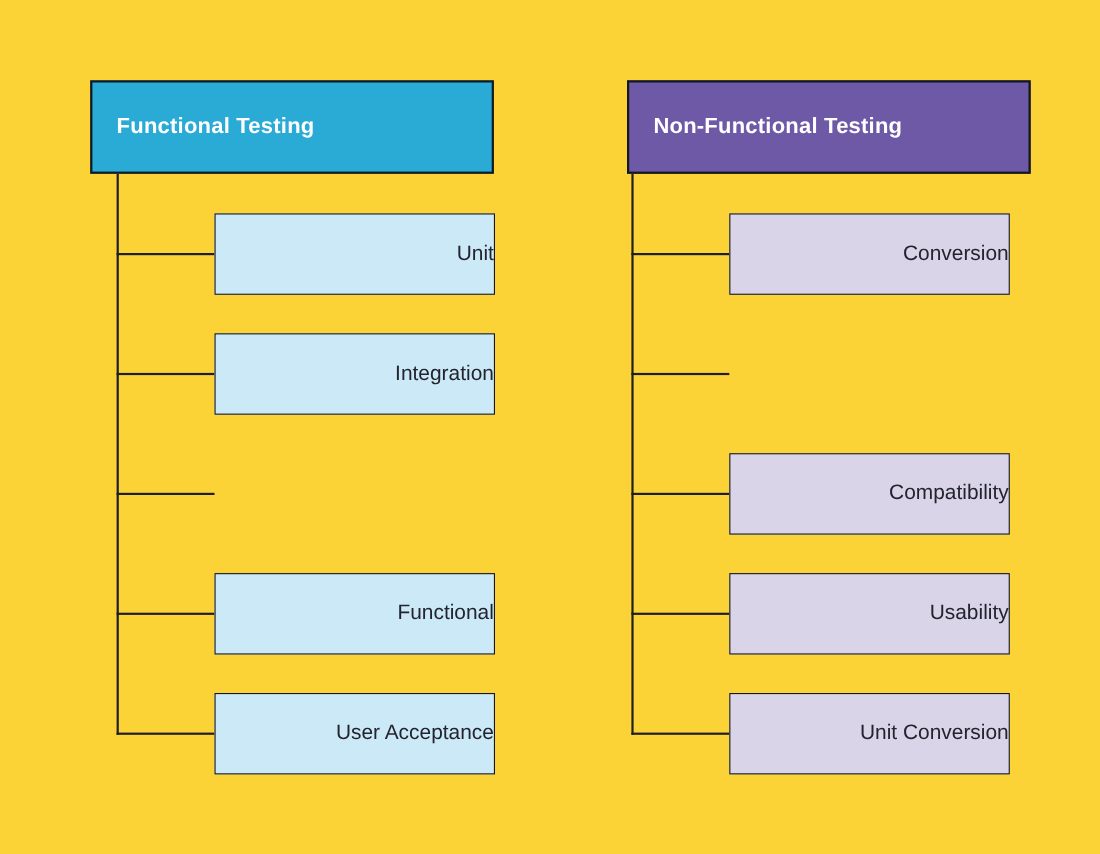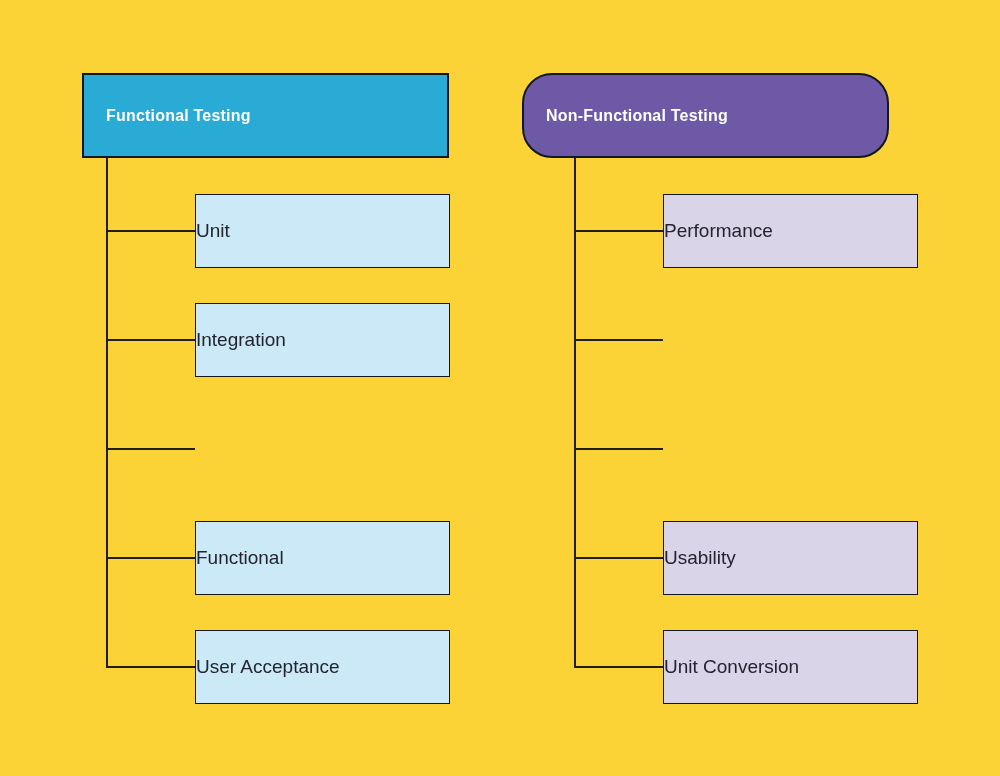--- a/index.html
+++ b/index.html
@@ -20,35 +20,35 @@
     width: 367px;
     height: 85px;
     border: 2px solid var(--box-border, #14171C);
     box-sizing: border-box;
     display: flex;
     align-items: center;
     padding-left: 22px;
   }
   .header-box .label {
     color: var(--header-text, #FFFFFF);
-    font-size: 16px;
+    font-size: 20px;
     font-weight: bold;
     letter-spacing: 0.2px;
   }
   .func-header { left: 82px; top: 73px; background: var(--functional-header-bg, #29ABD6); }
-  .nonfunc-header { left: 522px; top: 73px; background: var(--nonfunctional-header-bg, #6D59A6); border-radius: 30px; }
+  .nonfunc-header { left: 570px; top: 73px; background: var(--nonfunctional-header-bg, #6D59A6); }
   .node {
     position: absolute;
     width: 255px;
     height: 74px;
     border: 1.5px solid var(--box-border, #14171C);
     box-sizing: border-box;
     display: flex;
     align-items: center;
-    justify-content: flex-start;
+    justify-content: flex-end;
   }
   .node .label {
     color: var(--child-text, #23242F);
     font-size: 19px;
   }
   .func-node { left: 195px; background: var(--functional-child-bg, #CBE9F6); }
   .nonfunc-node { left: 663px; background: var(--nonfunctional-child-bg, #D9D4E8); }
   .trunk {
     position: absolute;
     width: 2px;
@@ -99,21 +99,24 @@
   </div>
 
   <div class="trunk nonfunc-line"></div>
   <div class="branch nonfunc-line" style="top:230px"></div>
   <div class="branch nonfunc-line" style="top:339px"></div>
   <div class="branch nonfunc-line" style="top:448px"></div>
   <div class="branch nonfunc-line" style="top:557px"></div>
   <div class="branch nonfunc-line" style="top:666px"></div>
 
   <div class="node nonfunc-node" style="top:194px">
-    <span class="label">Performance</span>
+    <span class="label">Conversion</span>
+  </div>
+  <div class="node nonfunc-node" style="top:412px">
+    <span class="label">Compatibility</span>
   </div>
   <div class="node nonfunc-node" style="top:521px">
     <span class="label">Usability</span>
   </div>
   <div class="node nonfunc-node" style="top:630px">
     <span class="label">Unit Conversion</span>
   </div>
 
 </div>
 

